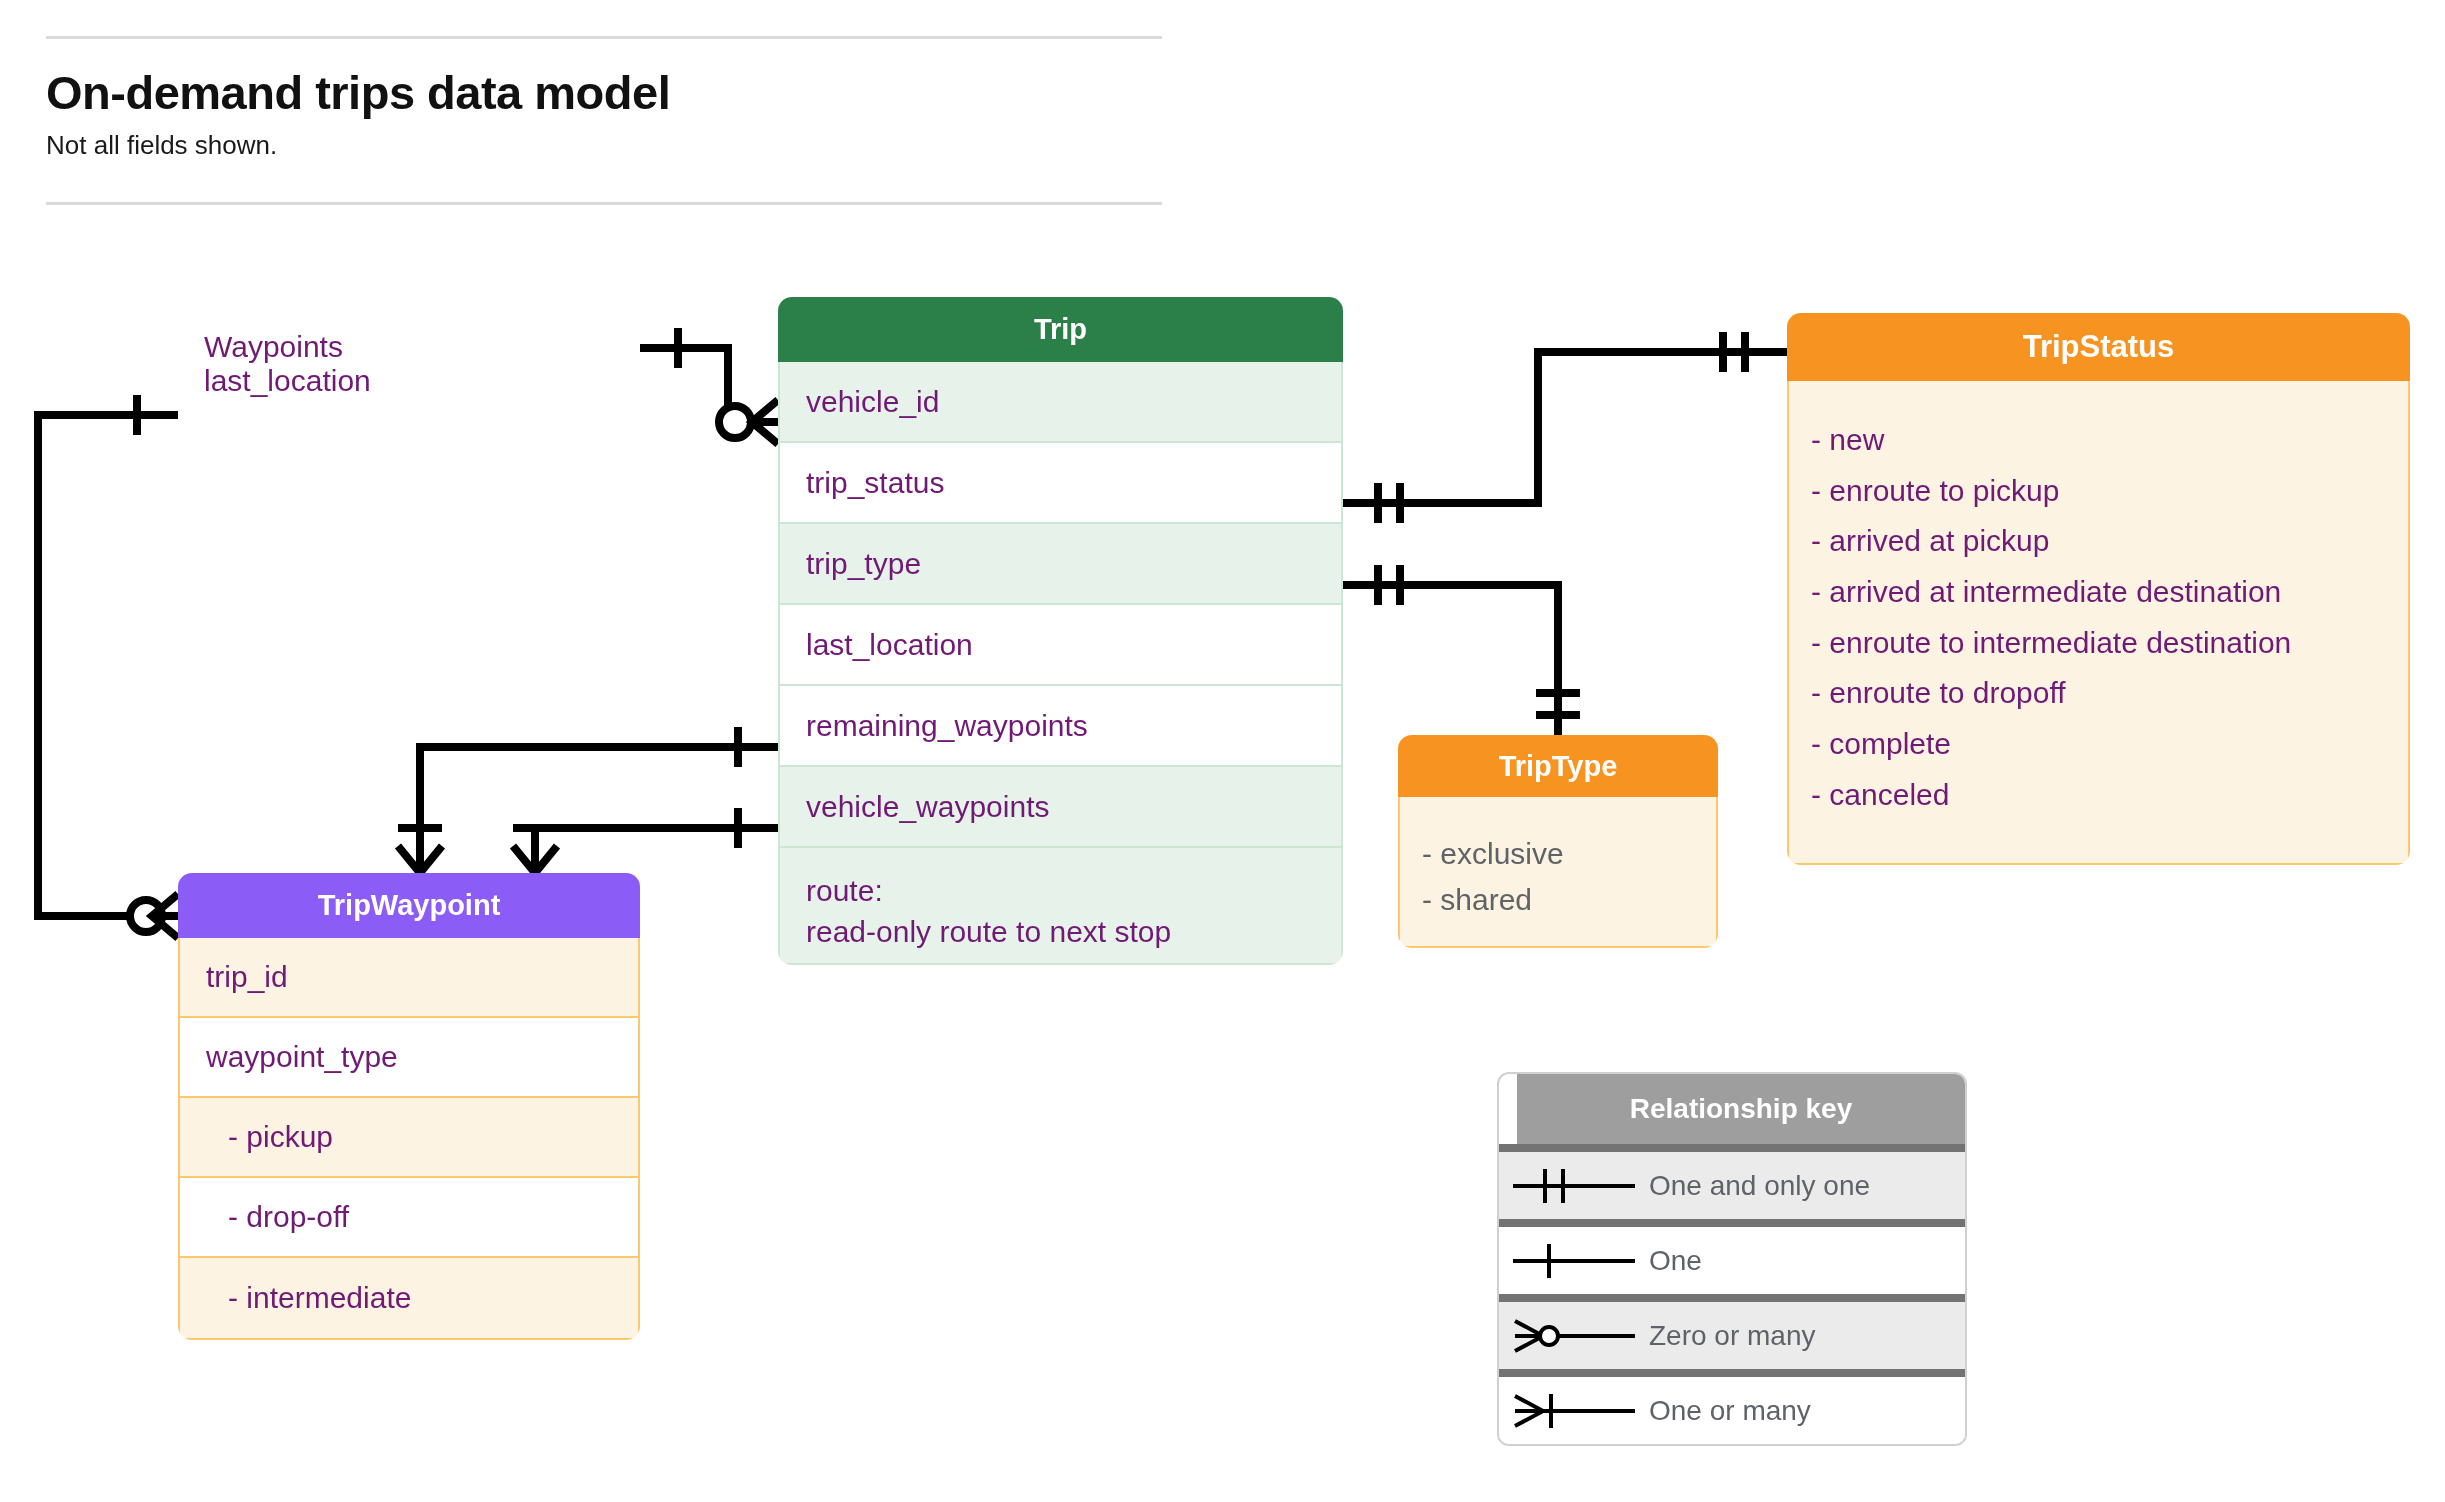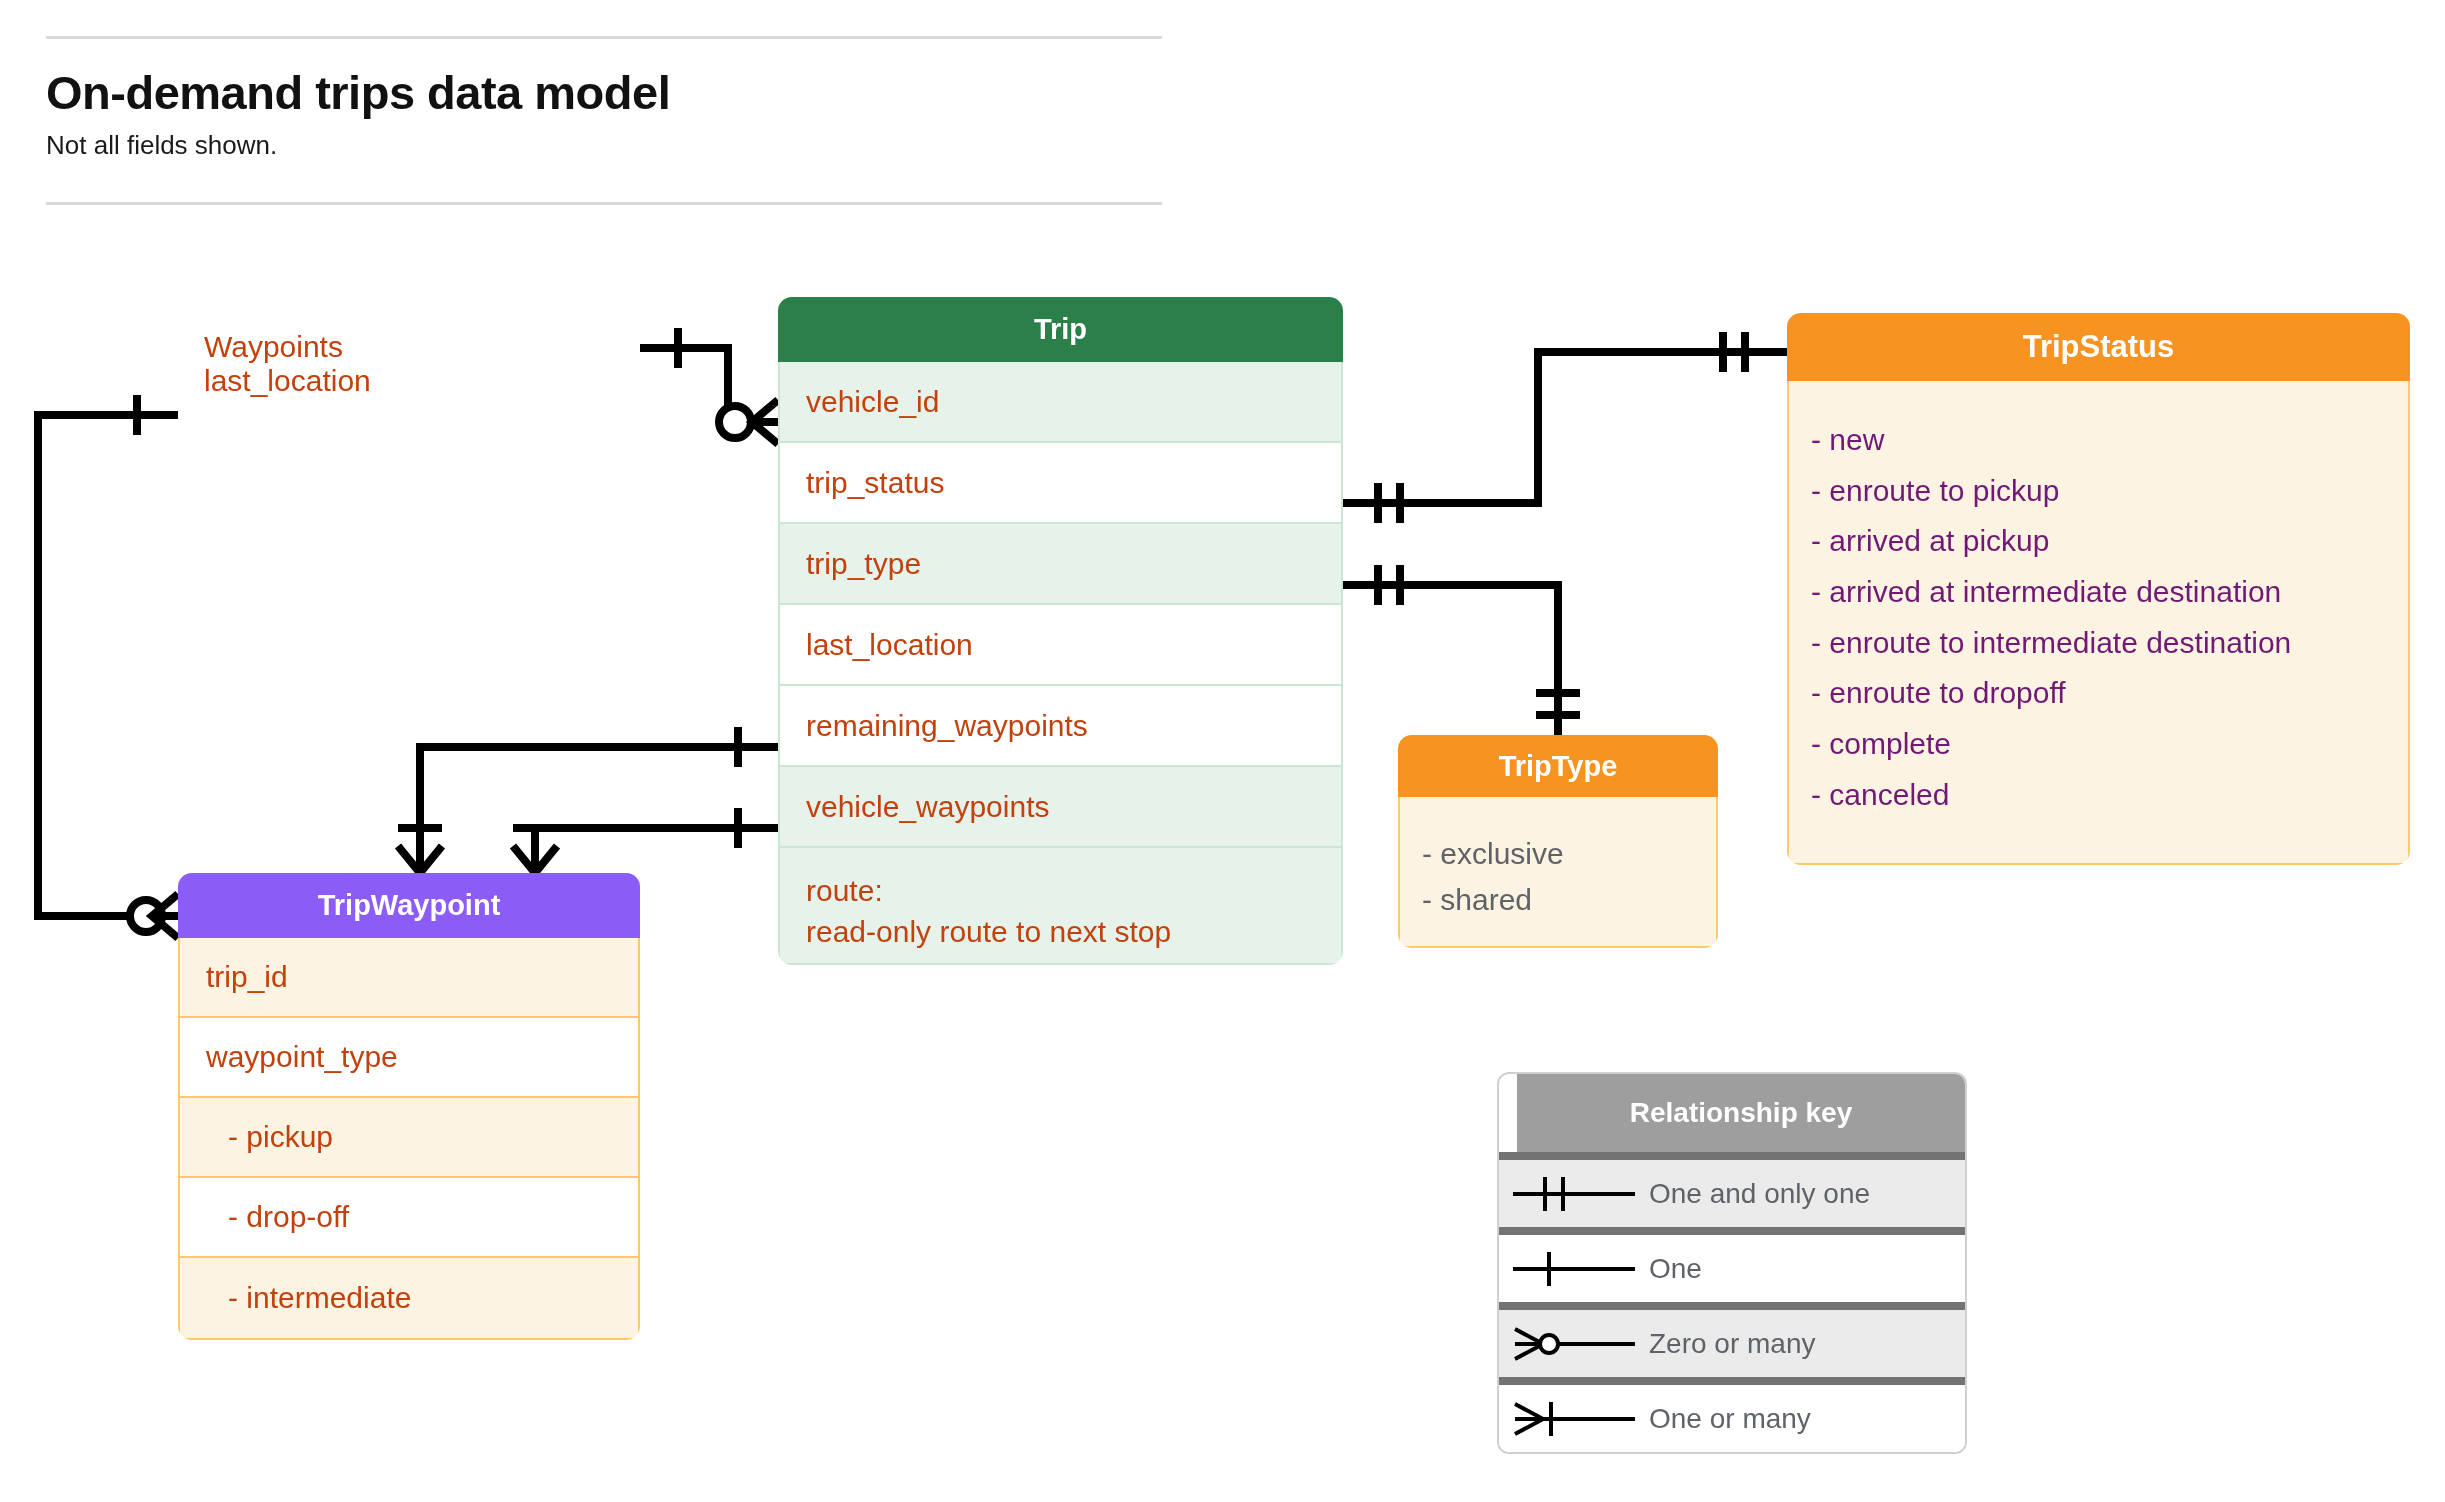--- a/index.html
+++ b/index.html
@@ -26,21 +26,21 @@
 
   
   .entity{position:absolute;border-radius:14px;overflow:hidden;}
   .entity .ehdr{
     color:#ffffff;font-size:29px;font-weight:bold;
     display:flex;align-items:center;justify-content:center;
     width:100%;box-sizing:border-box;
   }
   .entity .erow{
     box-sizing:border-box;display:flex;align-items:center;
-    font-size:30px;color:#c2410c;padding-left:26px;
+    font-size:30px;color:#701a75;padding-left:26px;
   }
   .entity .erow.multi{display:block;padding-top:22px;line-height:1.38;}
   #vehicle-wrap{position:absolute;left:178px;top:297px;width:462px;}
 
   
   #trip-wrap{position:absolute;left:778px;top:297px;width:565px;}
   #trip-wrap .ehdr{background:#2b8049;height:65px;}
   #trip-wrap .ebody{border:2px solid #cbe6d4;border-top:none;background:#ffffff;
     border-bottom-left-radius:6px;border-bottom-right-radius:6px;}
   #trip-wrap .tint{background:#e6f2ea;}
@@ -73,21 +73,21 @@
   #ts-wrap .ehdr{background:#f79421;height:68px;font-size:31px;}
   #ts-wrap .ebody{border:2px solid #fbc96b;border-top:none;background:#fdf3e2;
     border-bottom-left-radius:6px;border-bottom-right-radius:6px;
     padding:34px 0 42px 22px;}
   #ts-wrap .li{font-size:30px;color:#701a75;line-height:1.69;white-space:nowrap;}
 
   
   #legend{position:absolute;left:1497px;top:1072px;width:470px;border-radius:12px;overflow:hidden;
     border:2px solid #d0d0d0;box-sizing:border-box;background:#fff;}
   #legend .lhdr{background:#9e9e9e;color:#fff;font-size:28px;font-weight:bold;
-    height:78px;display:flex;align-items:center;justify-content:center;margin-left:18px;}
+    height:70px;display:flex;align-items:center;justify-content:center;margin-left:18px;}
   #legend .lrow{height:75px;display:flex;align-items:center;
     border-top:8px solid #737373;box-sizing:border-box;}
   #legend .lrow.alt{background:#ebebeb;}
   #legend .lrow.plain{background:#ffffff;}
   #legend .lsym{width:150px;flex:none;display:flex;align-items:center;justify-content:center;}
   #legend .ltext{font-size:28px;color:#5f6368;}
 
   
   #wires{position:absolute;left:0;top:0;width:2445px;height:1502px;pointer-events:none;}
 </style>

